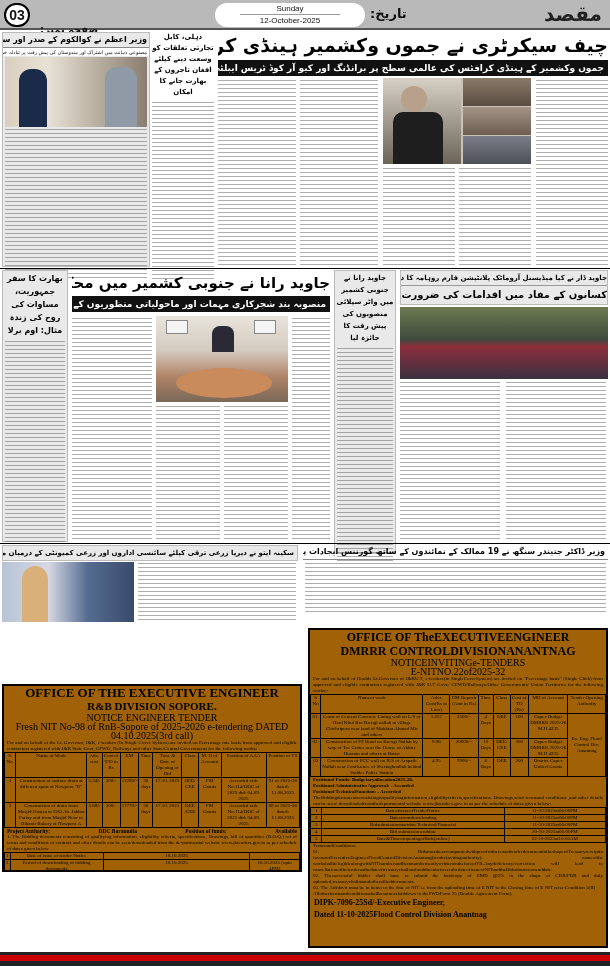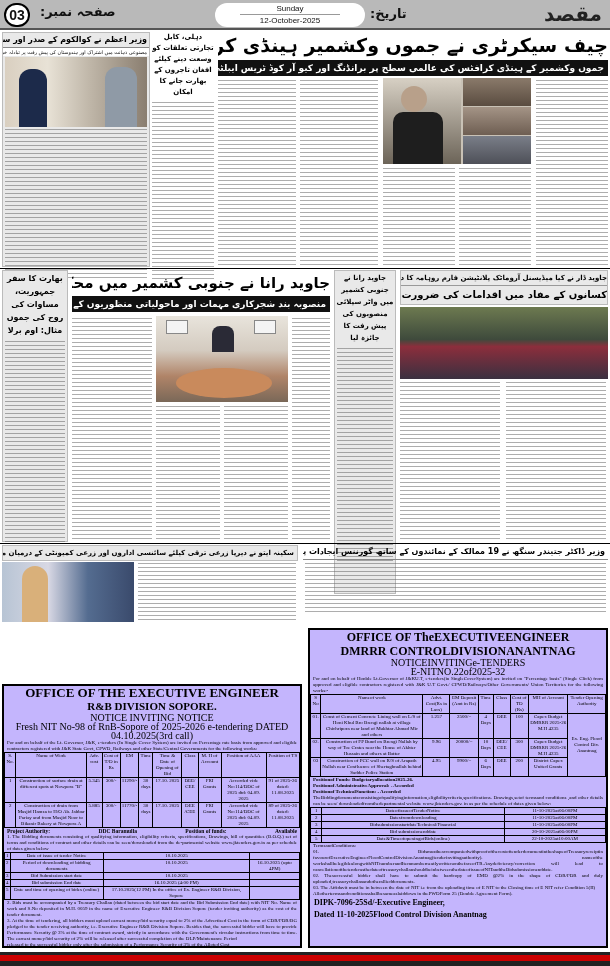--- a/index.html
+++ b/index.html
@@ -4,30 +4,30 @@
 <style>
 *{box-sizing:border-box;margin:0;padding:0}
 body{width:610px;height:966px;background:#fff;font-family:"DejaVu Sans",sans-serif;color:#111;position:relative;overflow:hidden}
 .abs{position:absolute}
 .masthead{left:0;top:0;width:610px;height:30px;background:#b9b9b9;border-bottom:2px solid #555}
 .pill{left:215px;top:3px;width:150px;height:24px;background:#fff;border-radius:12px;text-align:center;font-family:"Liberation Sans",sans-serif;font-size:8px;line-height:11px}
 .pill .rule{width:100px;height:1px;background:#999;margin:0 auto}
 .ur{direction:rtl;font-family:"DejaVu Sans",sans-serif}
 .logo{right:8px;top:2px;font-size:20px;font-weight:bold;color:#222}
 .datelabel{left:370px;top:6px;font-size:13px;font-weight:bold}
-.pagelabel{left:40px;top:4px;font-size:13px;font-weight:bold}
+.pagelabel{left:40px;top:24px;font-size:10px;font-weight:bold}
 .pageno{left:4px;top:3px;width:26px;height:24px;border:2px solid #000;border-radius:12px;font-family:"Liberation Sans",sans-serif;font-weight:bold;font-size:14px;text-align:center;line-height:20px;background:#fff}
 .headline{font-weight:bold;color:#000;white-space:nowrap;overflow:hidden}
 .blackbar{background:#111;color:#fff;white-space:nowrap;overflow:hidden;font-weight:bold}
 .greybox{background:#e9e9e9;border:1px solid #bbb}
 .txt{font-size:5px;line-height:8px;color:#333;overflow:hidden;text-align:justify}
 .txtfill{background:repeating-linear-gradient(to bottom,#6a6a6a 0,#6a6a6a 1px,transparent 1px,transparent 4px);opacity:.55}
 .photo{overflow:hidden}
 .rule{background:#000}
-.tender{border:2px solid #000;font-family:"Liberation Serif",serif;color:#000;overflow:hidden;background:#c4b5fd}
+.tender{border:2px solid #000;font-family:"Liberation Serif",serif;color:#000;overflow:hidden;background:#a16207}
 .tender h1{font-size:13px;text-align:center;font-weight:bold;line-height:14px}
 .tender h2{font-size:11px;text-align:center;font-weight:bold;line-height:13px}
 .tender h3{font-size:10px;text-align:center;font-weight:normal;line-height:9px}
 .tender p{font-size:5px;line-height:6px;text-align:justify;padding:0 3px}
 table{border-collapse:collapse;width:100%}
 td,th{border:1px solid #000;font-size:5px;line-height:6px;padding:0 1px;text-align:center;vertical-align:top;font-weight:normal}
 .sig{font-size:8px;font-weight:bold;display:flex;padding:1px 4px;line-height:10px}
 .bottombar{left:0;top:952px;width:610px;height:14px;background:linear-gradient(#222 0,#222 3px,#c00 3px,#c00 9px,#222 9px)}
 </style>
 </head>
@@ -74,40 +74,40 @@
     <div class="abs" style="left:80px;top:58px;width:68px;height:28px;background:linear-gradient(#7a7e88,#4e5058)"></div>
   </div>
   <div class="abs txt txtfill" style="left:165px;top:136px;width:72px;height:98px"></div>
   <div class="abs txt txtfill" style="left:241px;top:136px;width:72px;height:98px"></div>
   <div class="abs txt txtfill" style="left:318px;top:48px;width:72px;height:185px"></div>
 </div>
 
 <div class="abs rule" style="left:0;top:268px;width:610px;height:1px"></div>
 
 <div class="abs greybox" style="left:2px;top:270px;width:66px;height:272px">
-  <div class="headline ur" style="font-size:8px;line-height:13px;white-space:normal;text-align:center;padding:1px">بھارت کا سفر جمہوریت، مساوات کی روح کی جموں مثال: اوم برلا</div>
+  <div class="headline ur" style="font-size:8px;line-height:13px;white-space:normal;text-align:center;padding:1px">بھارت کا سفر جمہوریت، مساوات کی روح کی زندہ مثال: اوم برلا</div>
   <div class="txt txtfill" style="height:215px;margin:3px 2px"></div>
 </div>
 
 <div class="abs" style="left:72px;top:270px;width:258px;height:272px">
   <div class="headline ur" style="font-size:15px;line-height:26px;text-align:center">جاوید رانا نے جنوبی کشمیر میں محکمہ جنگلات کی پیش رفت کا لیا جائزہ</div>
   <div class="blackbar ur" style="font-size:9px;line-height:16px;padding:0 4px;text-align:center">منصوبہ بند شجرکاری مہمات اور ماحولیاتی منظوریوں کے مؤثر تعاقب پر زور</div>
   <div class="abs txt txtfill" style="left:0;top:48px;width:80px;height:222px"></div>
   <div class="abs photo" style="left:84px;top:46px;width:132px;height:86px;background:linear-gradient(#e8e4dc 0%,#d4cbc0 40%,#b08468 70%,#7a6858 100%)">
     <div class="abs" style="left:10px;top:4px;width:22px;height:14px;background:#f4f4f4;border:1px solid #888"></div>
     <div class="abs" style="left:98px;top:4px;width:22px;height:14px;background:#f4f4f4;border:1px solid #888"></div>
     <div class="abs" style="left:56px;top:10px;width:22px;height:26px;background:#2a2a36;border-radius:8px 8px 0 0"></div>
     <div class="abs" style="left:20px;top:52px;width:96px;height:30px;background:#c98a5c;border-radius:50%"></div>
   </div>
   <div class="abs txt txtfill" style="left:84px;top:136px;width:64px;height:134px"></div>
   <div class="abs txt txtfill" style="left:152px;top:136px;width:64px;height:134px"></div>
   <div class="abs txt txtfill" style="left:220px;top:48px;width:38px;height:222px"></div>
 </div>
 
-<div class="abs greybox" style="left:334px;top:270px;width:62px;height:324px">
+<div class="abs greybox" style="left:334px;top:270px;width:62px;height:284px">
   <div class="headline ur" style="font-size:7px;line-height:12px;white-space:normal;text-align:center;padding:1px">جاوید رانا نے جنوبی کشمیر میں واٹر سپلائی منصوبوں کی پیش رفت کا جائزہ لیا</div>
   <div class="txt txtfill" style="height:215px;margin:3px 2px"></div>
 </div>
 
 <div class="abs" style="left:400px;top:270px;width:208px;height:272px">
   <div class="greybox">
     <div class="headline ur" style="font-size:7px;line-height:14px;text-align:center;border-bottom:1px solid #999">جاوید ڈار نے کیا میڈیسنل آروماٹک پلانٹیشن فارم روہامہ کا دورہ</div>
     <div class="headline ur" style="font-size:10px;line-height:18px;text-align:center">کسانوں کے مفاد میں اقدامات کی ضرورت پر دیا زور</div>
   </div>
   <div class="photo" style="height:72px;margin-top:2px;background:linear-gradient(#6d7a50 0%,#3e4a3c 45%,#8c2e3c 55%,#3a3040 100%)"></div>
@@ -123,24 +123,24 @@
     <div class="abs" style="left:20px;top:4px;width:26px;height:56px;background:#d9b07a;border-radius:13px 13px 0 0"></div>
   </div>
   <div class="abs txt txtfill" style="left:136px;top:18px;width:158px;height:58px"></div>
 </div>
 
 <div class="abs" style="left:303px;top:545px;width:305px;height:78px">
   <div class="headline ur" style="font-size:8px;line-height:14px;text-align:right;padding:0 3px;border-bottom:1px solid #888">وزیر ڈاکٹر جتیندر سنگھ نے 19 ممالک کے نمائندوں کے ساتھ گورننس ایجادات پر بات چیت کی</div>
   <div class="txt txtfill" style="height:50px;margin:3px 2px"></div>
 </div>
 
-<div class="abs tender" style="left:2px;top:684px;width:300px;height:264px">
+<div class="abs tender" style="left:2px;top:684px;width:300px;height:188px">
   <h1>OFFICE OF THE EXECUTIVE ENGINEER</h1>
   <h2>R&amp;B DIVISION SOPORE.</h2>
-  <h3>NOTICE INVITING NOTICE</h3>
+  <h3>NOTICE ENGINEER TENDER</h3>
   <h3>Fresh NIT No-98 of RnB-Sopore of 2025-2026 e-tendering DATED 04.10.2025(3rd call)</h3>
   <p>For and on behalf of the Lt. Governor, J&amp;K, e-tenders (In Single Cover System) are invited on Percentage rate basis from approved and eligible contractors registered with J&amp;K State Govt, CPWD, Railways and other State/Central Governments for the following works:</p>
   <table>
     <thead>
         <tr id="sop-head">
           <th>S. No.</th>
           <th>Name of Work</th>
           <th>Adv. cost</th>
           <th>Cost of T/D in Rs</th>
           <th>EM</th>

